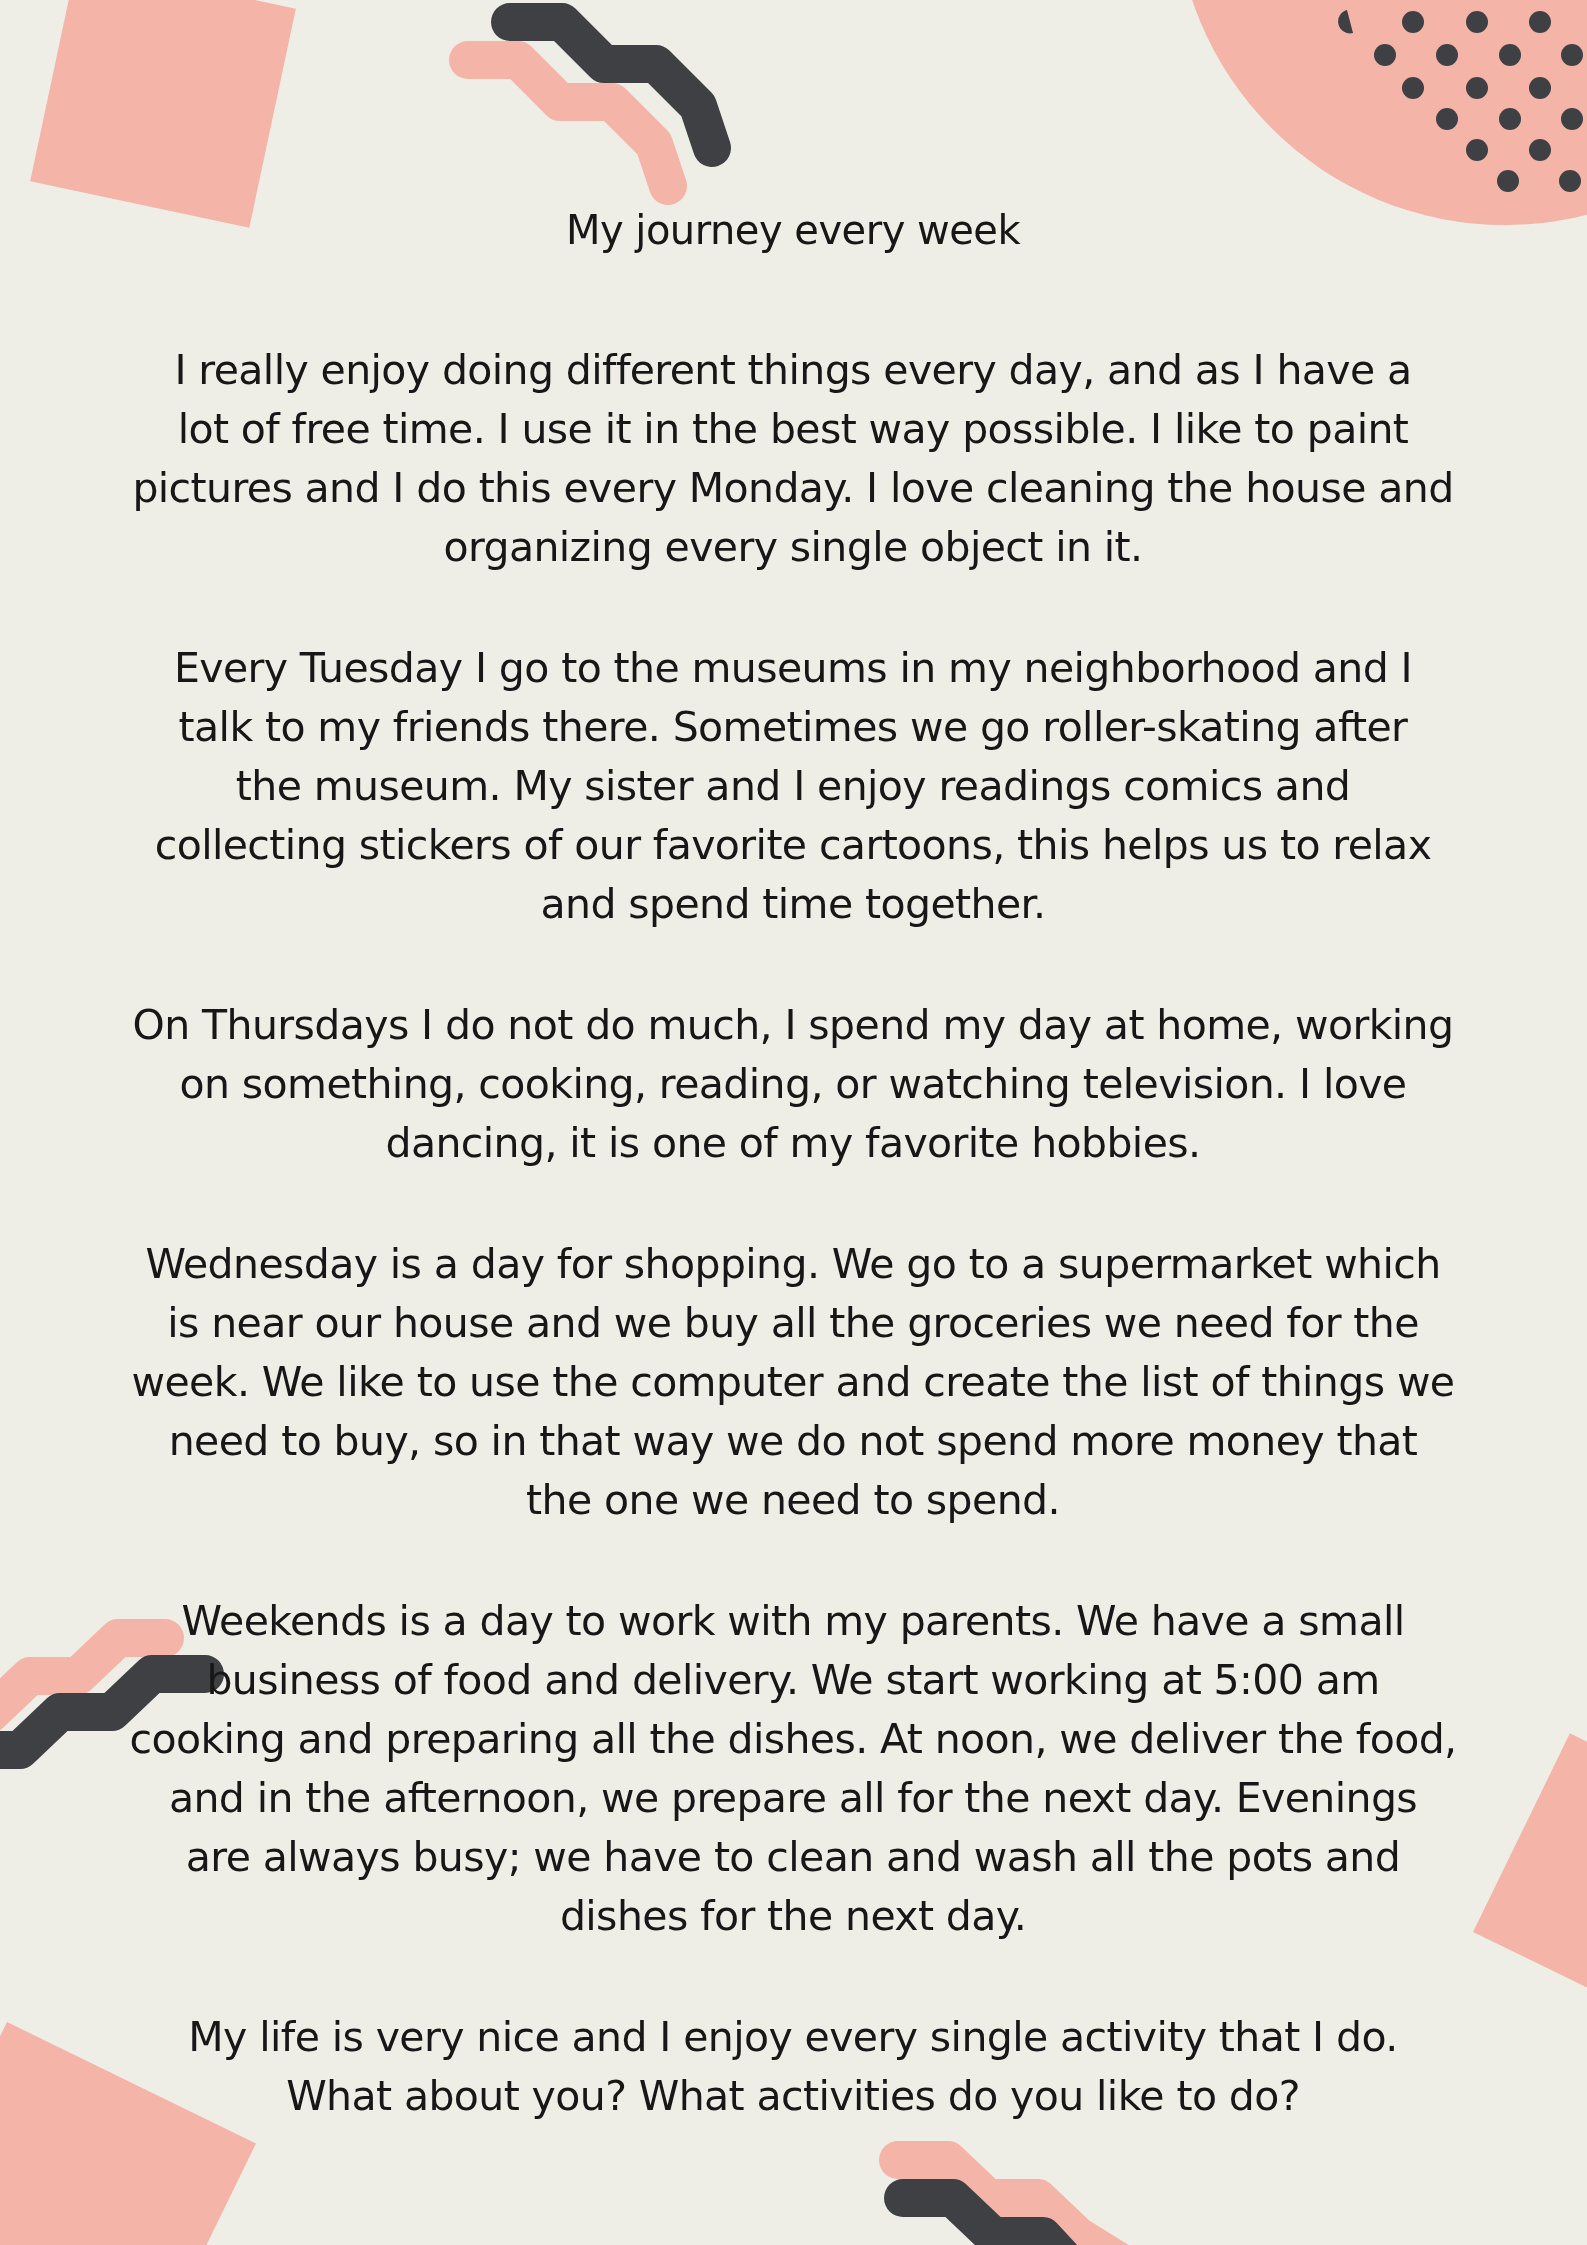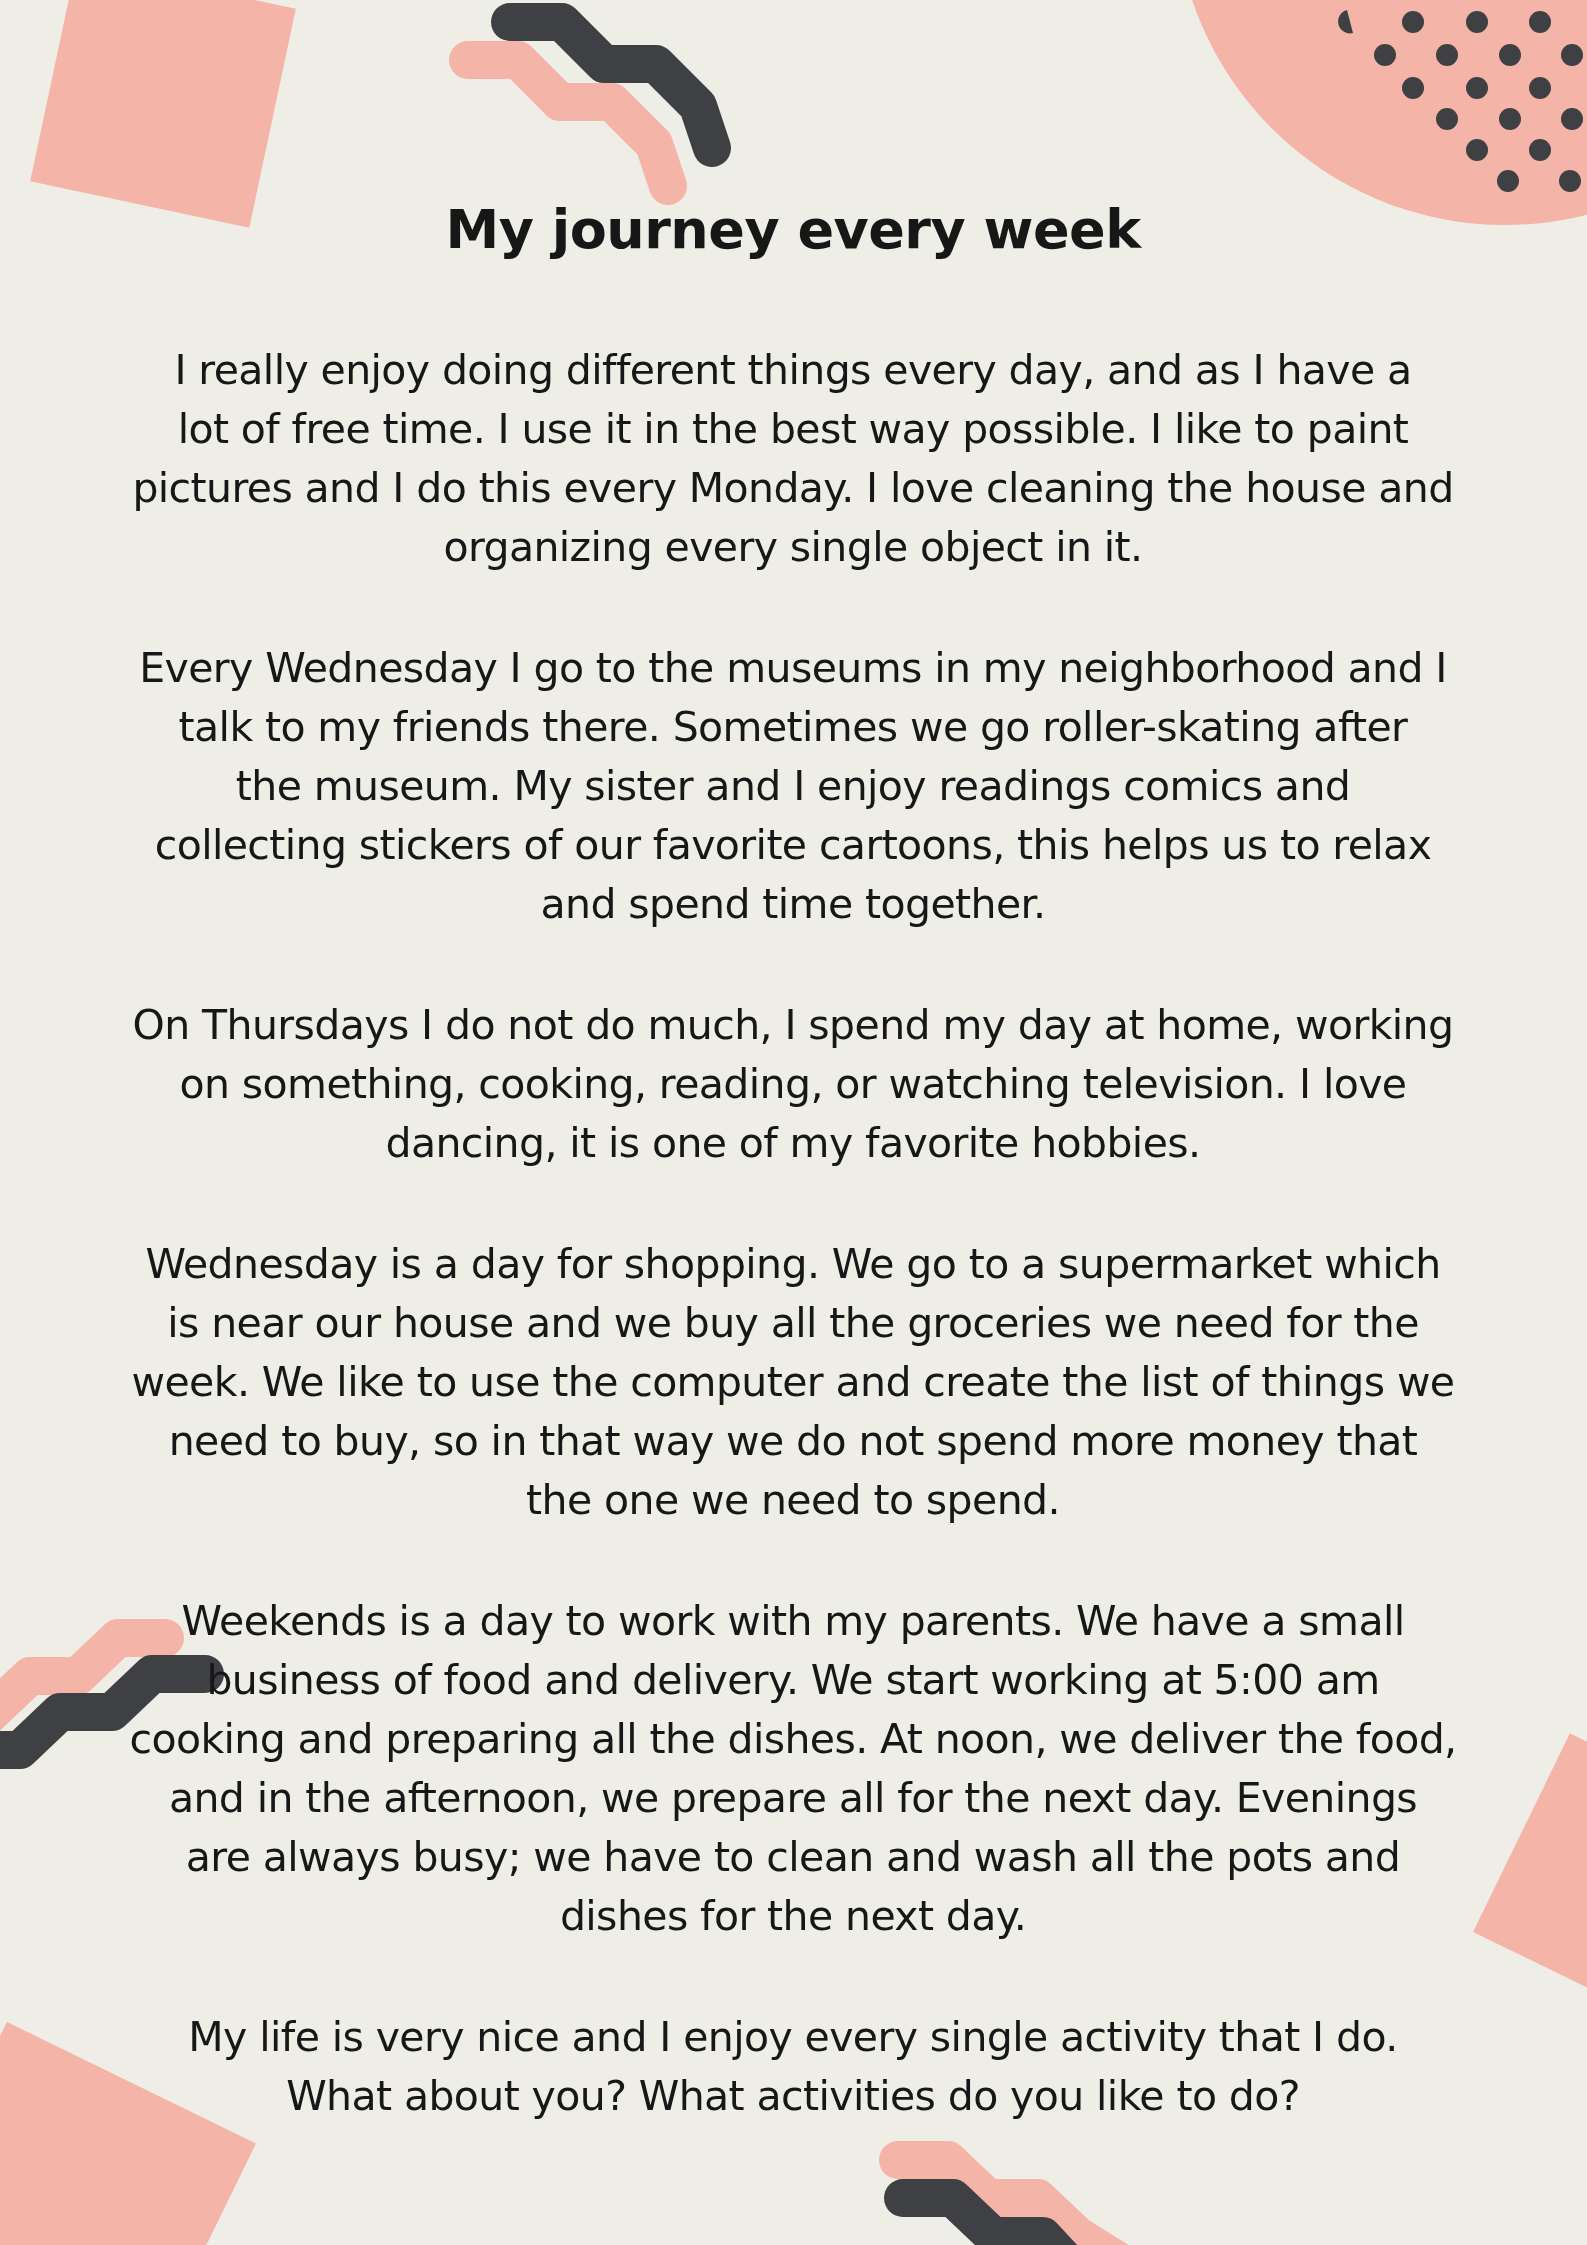--- a/index.html
+++ b/index.html
@@ -23,23 +23,23 @@
   .pink-zig{stroke:var(--pink);stroke-width:38;fill:none;stroke-linecap:round;stroke-linejoin:round;}
   .dark-zig{stroke:var(--dark);stroke-width:38;fill:none;stroke-linecap:round;stroke-linejoin:round;}
   .content{
     position:absolute;
     left:53px;top:195px;
     width:1480px;
     text-align:center;
     color:var(--ink);
   }
   .title{
-    font-size:54px;
+    font-size:40px;
     line-height:70px;
-    font-weight:700;
+    font-weight:400;
     letter-spacing:-0.5px;
     margin:0 0 76px 0;
   }
   .para{
     font-size:41px;
     line-height:59px;
     font-weight:400;
     letter-spacing:-0.6px;
     white-space:pre-line;
     margin:0 0 62px 0;
@@ -90,21 +90,21 @@
     <polyline class="pink-zig" points="898,2160 948,2160 988,2198 1038,2198 1078,2236 1120,2262"></polyline>
     <polyline class="dark-zig" points="903,2198 953,2198 993,2236 1043,2236 1078,2274"></polyline>
   </svg>
 
   <main class="content">
     <h1 class="title">My journey every week</h1>
     <p class="para">I really enjoy doing different things every day, and as I have a
 lot of free time. I use it in the best way possible. I like to paint
 pictures and I do this every Monday. I love cleaning the house and
 organizing every single object in it.</p>
-    <p class="para">Every Wednesday I go to the museums in my neighborhood and I
+    <p class="para">Every Tuesday I go to the museums in my neighborhood and I
 talk to my friends there. Sometimes we go roller-skating after
 the museum.  My sister and I enjoy readings comics and
 collecting stickers of our favorite cartoons, this helps us to relax
 and spend time together.</p>
     <p class="para">On Thursdays I do not do much, I spend my day at home, working
 on something, cooking, reading, or watching television. I love
 dancing, it is one of my favorite hobbies.</p>
     <p class="para">Wednesday is a day for shopping. We go to a supermarket which
 is near our house and we buy all the groceries we need for the
 week. We like to use the computer and create the list of things we

